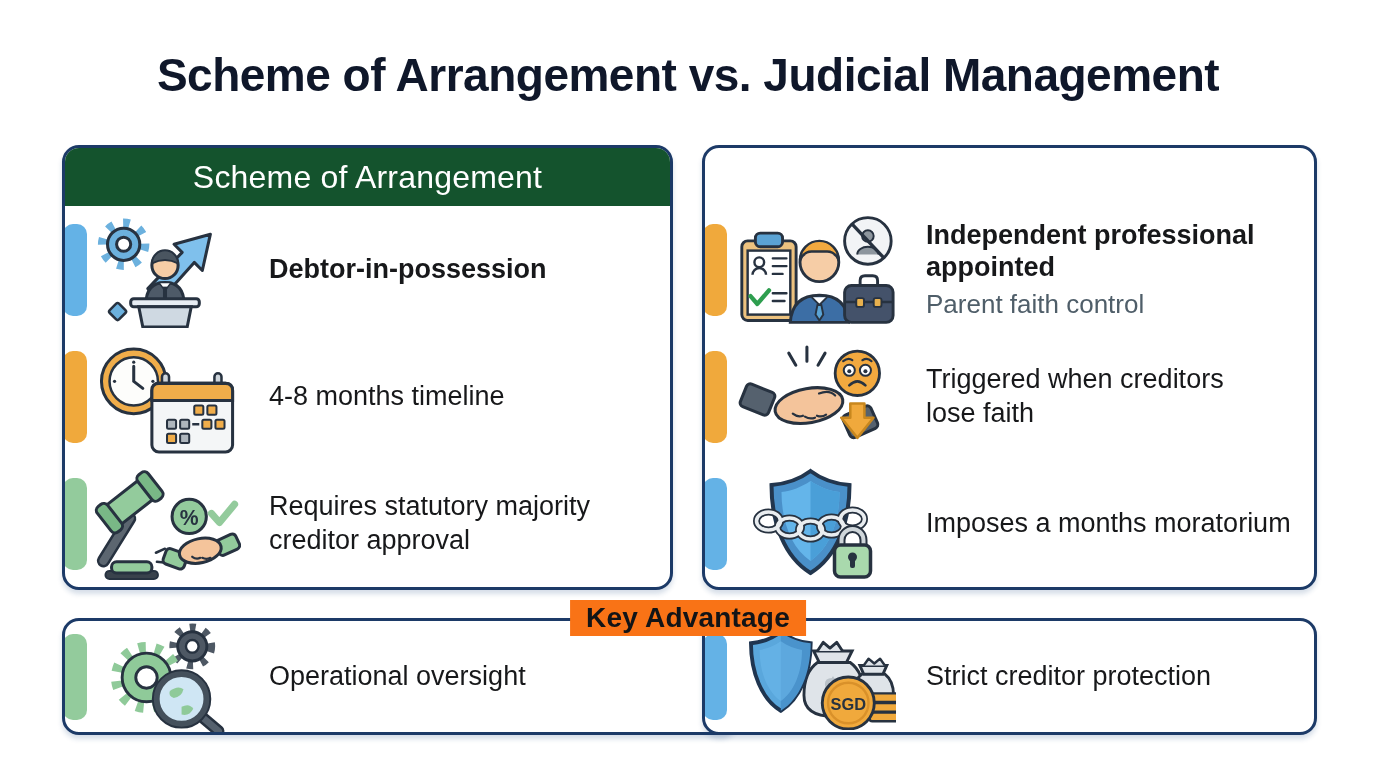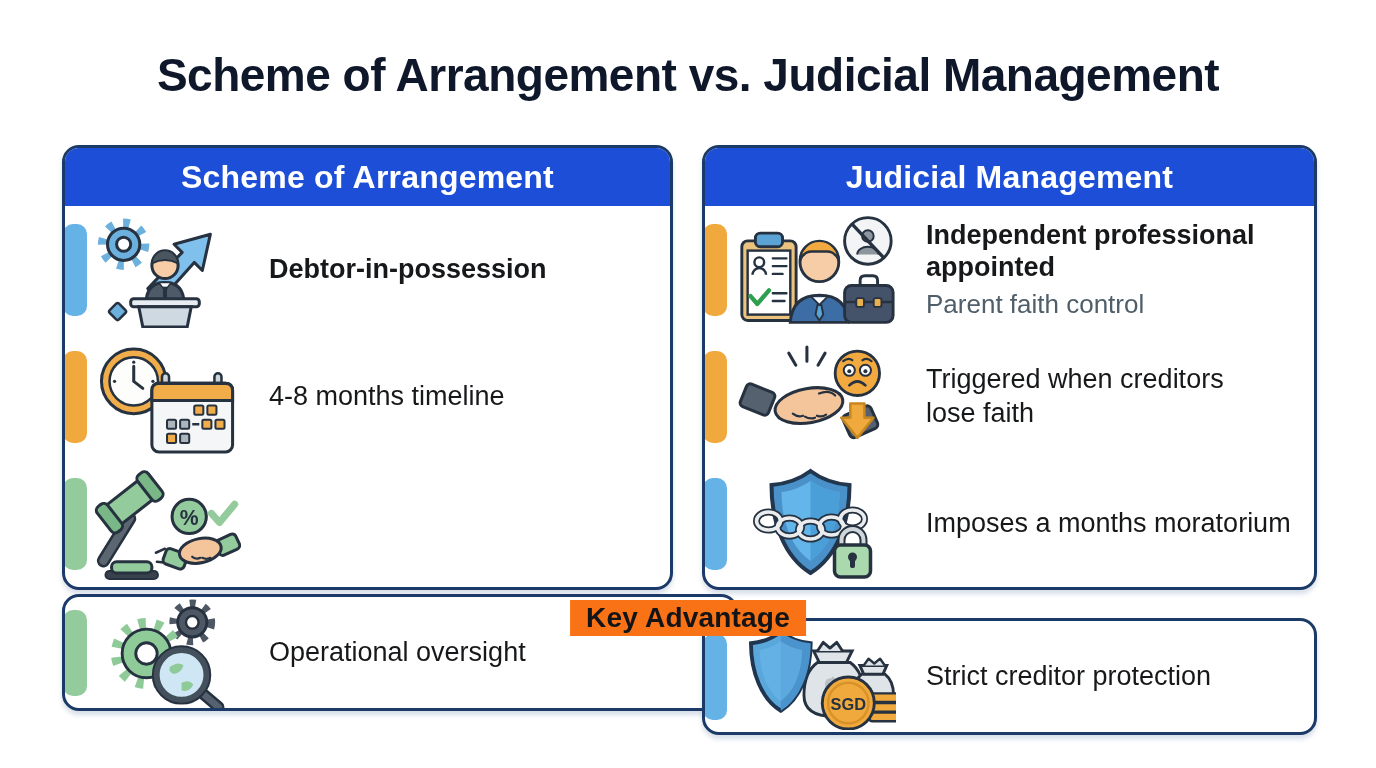--- a/index.html
+++ b/index.html
@@ -11,27 +11,27 @@
     color:#0f172a;line-height:1;
   }
 
   .card{
     position:absolute;box-sizing:border-box;background:#ffffff;
     border:3.5px solid #1c3a67;border-radius:17px;overflow:hidden;
     box-shadow:0 4px 5px rgba(30,70,130,0.18);
   }
   .card-top-left {left:62px;top:145px;width:611px;height:445px;}
   .card-top-right{left:702px;top:145px;width:615px;height:445px;}
-  .card-bot-left {left:62px;top:594px;width:676px;height:117px;}
+  .card-bot-left {left:62px;top:618px;width:676px;height:117px;}
   .card-bot-right{left:702px;top:618px;width:615px;height:117px;}
 
   .card-header{
-    height:58px;background:#1d4ed8;color:#ffffff;
+    height:58px;background:#14532d;color:#ffffff;
     display:flex;align-items:center;justify-content:center;
-    font-size:32px;font-weight:bold;letter-spacing:0.2px;
+    font-size:32px;font-weight:normal;letter-spacing:0.2px;
   }
   .card-body{position:absolute;top:58px;bottom:0;left:0;right:0;display:flex;flex-direction:column;}
   .card-body-single{position:absolute;top:0;bottom:0;left:0;right:0;display:flex;flex-direction:column;}
 
   .row{flex:1;display:flex;align-items:center;position:relative;padding-left:20px;}
   .row-right{padding-left:28px;}
 
   .accent{
     position:absolute;left:-2px;top:50%;transform:translateY(-50%);
     width:24px;height:92px;border-radius:10px;
@@ -139,29 +139,30 @@
           <path d="M66 86 l9 -4 M67 95 l9 1" fill="none" class="outline" stroke-width="2.5" stroke-linecap="round"></path>
           <circle cx="99" cy="50" r="17" fill="#93cb9c" class="outline" stroke-width="3"></circle>
           <text x="99" y="58" font-size="21" font-weight="bold" fill="#273240" text-anchor="middle" font-family="Liberation Sans,sans-serif">%</text>
           <path d="M121 47 l8 9 l15 -18" fill="none" stroke="#93cb9c" stroke-width="7" stroke-linecap="round" stroke-linejoin="round"></path>
           <rect x="74" y="84" width="22" height="16" rx="4" transform="rotate(20 85 92)" fill="#93cb9c" class="outline" stroke-width="3"></rect>
           <rect x="126" y="70" width="22" height="16" rx="4" transform="rotate(-25 137 78)" fill="#93cb9c" class="outline" stroke-width="3"></rect>
           <ellipse cx="110" cy="84" rx="21" ry="12" transform="rotate(-12 110 84)" fill="#f4c49b" class="outline" stroke-width="3"></ellipse>
           <path d="M102 90 q4 3 8 1 M112 91 q4 2 8 0" fill="none" class="outline" stroke-width="2.2" stroke-linecap="round"></path>
         </svg>
       </div>
+      <div class="txt">
+        <div class="row-title">Requires statutory majority
+creditor approval</div>
+      </div>
     </div>
 
   </div>
 </section>
 
 <section class="card card-top-right">
-  <header class="card-header">
-    <span>Judicial Management</span>
-  </header>
   <div class="card-body">
 
     <div class="row row-right">
       <span class="accent accent-orange"></span>
       <div class="icon-box icon-box-right">
         <svg width="160" height="118" viewBox="0 0 165 120">
           <rect x="6" y="30" width="56" height="82" rx="6" fill="#ecc27f" class="outline" stroke-width="3"></rect>
           <rect x="12" y="40" width="44" height="66" fill="#ffffff" class="outline" stroke-width="2.5"></rect>
           <rect x="20" y="22" width="28" height="14" rx="5" fill="#5ba3d4" class="outline" stroke-width="3"></rect>
           <circle cx="24" cy="52" r="5" fill="none" class="outline" stroke-width="2.5"></circle>

